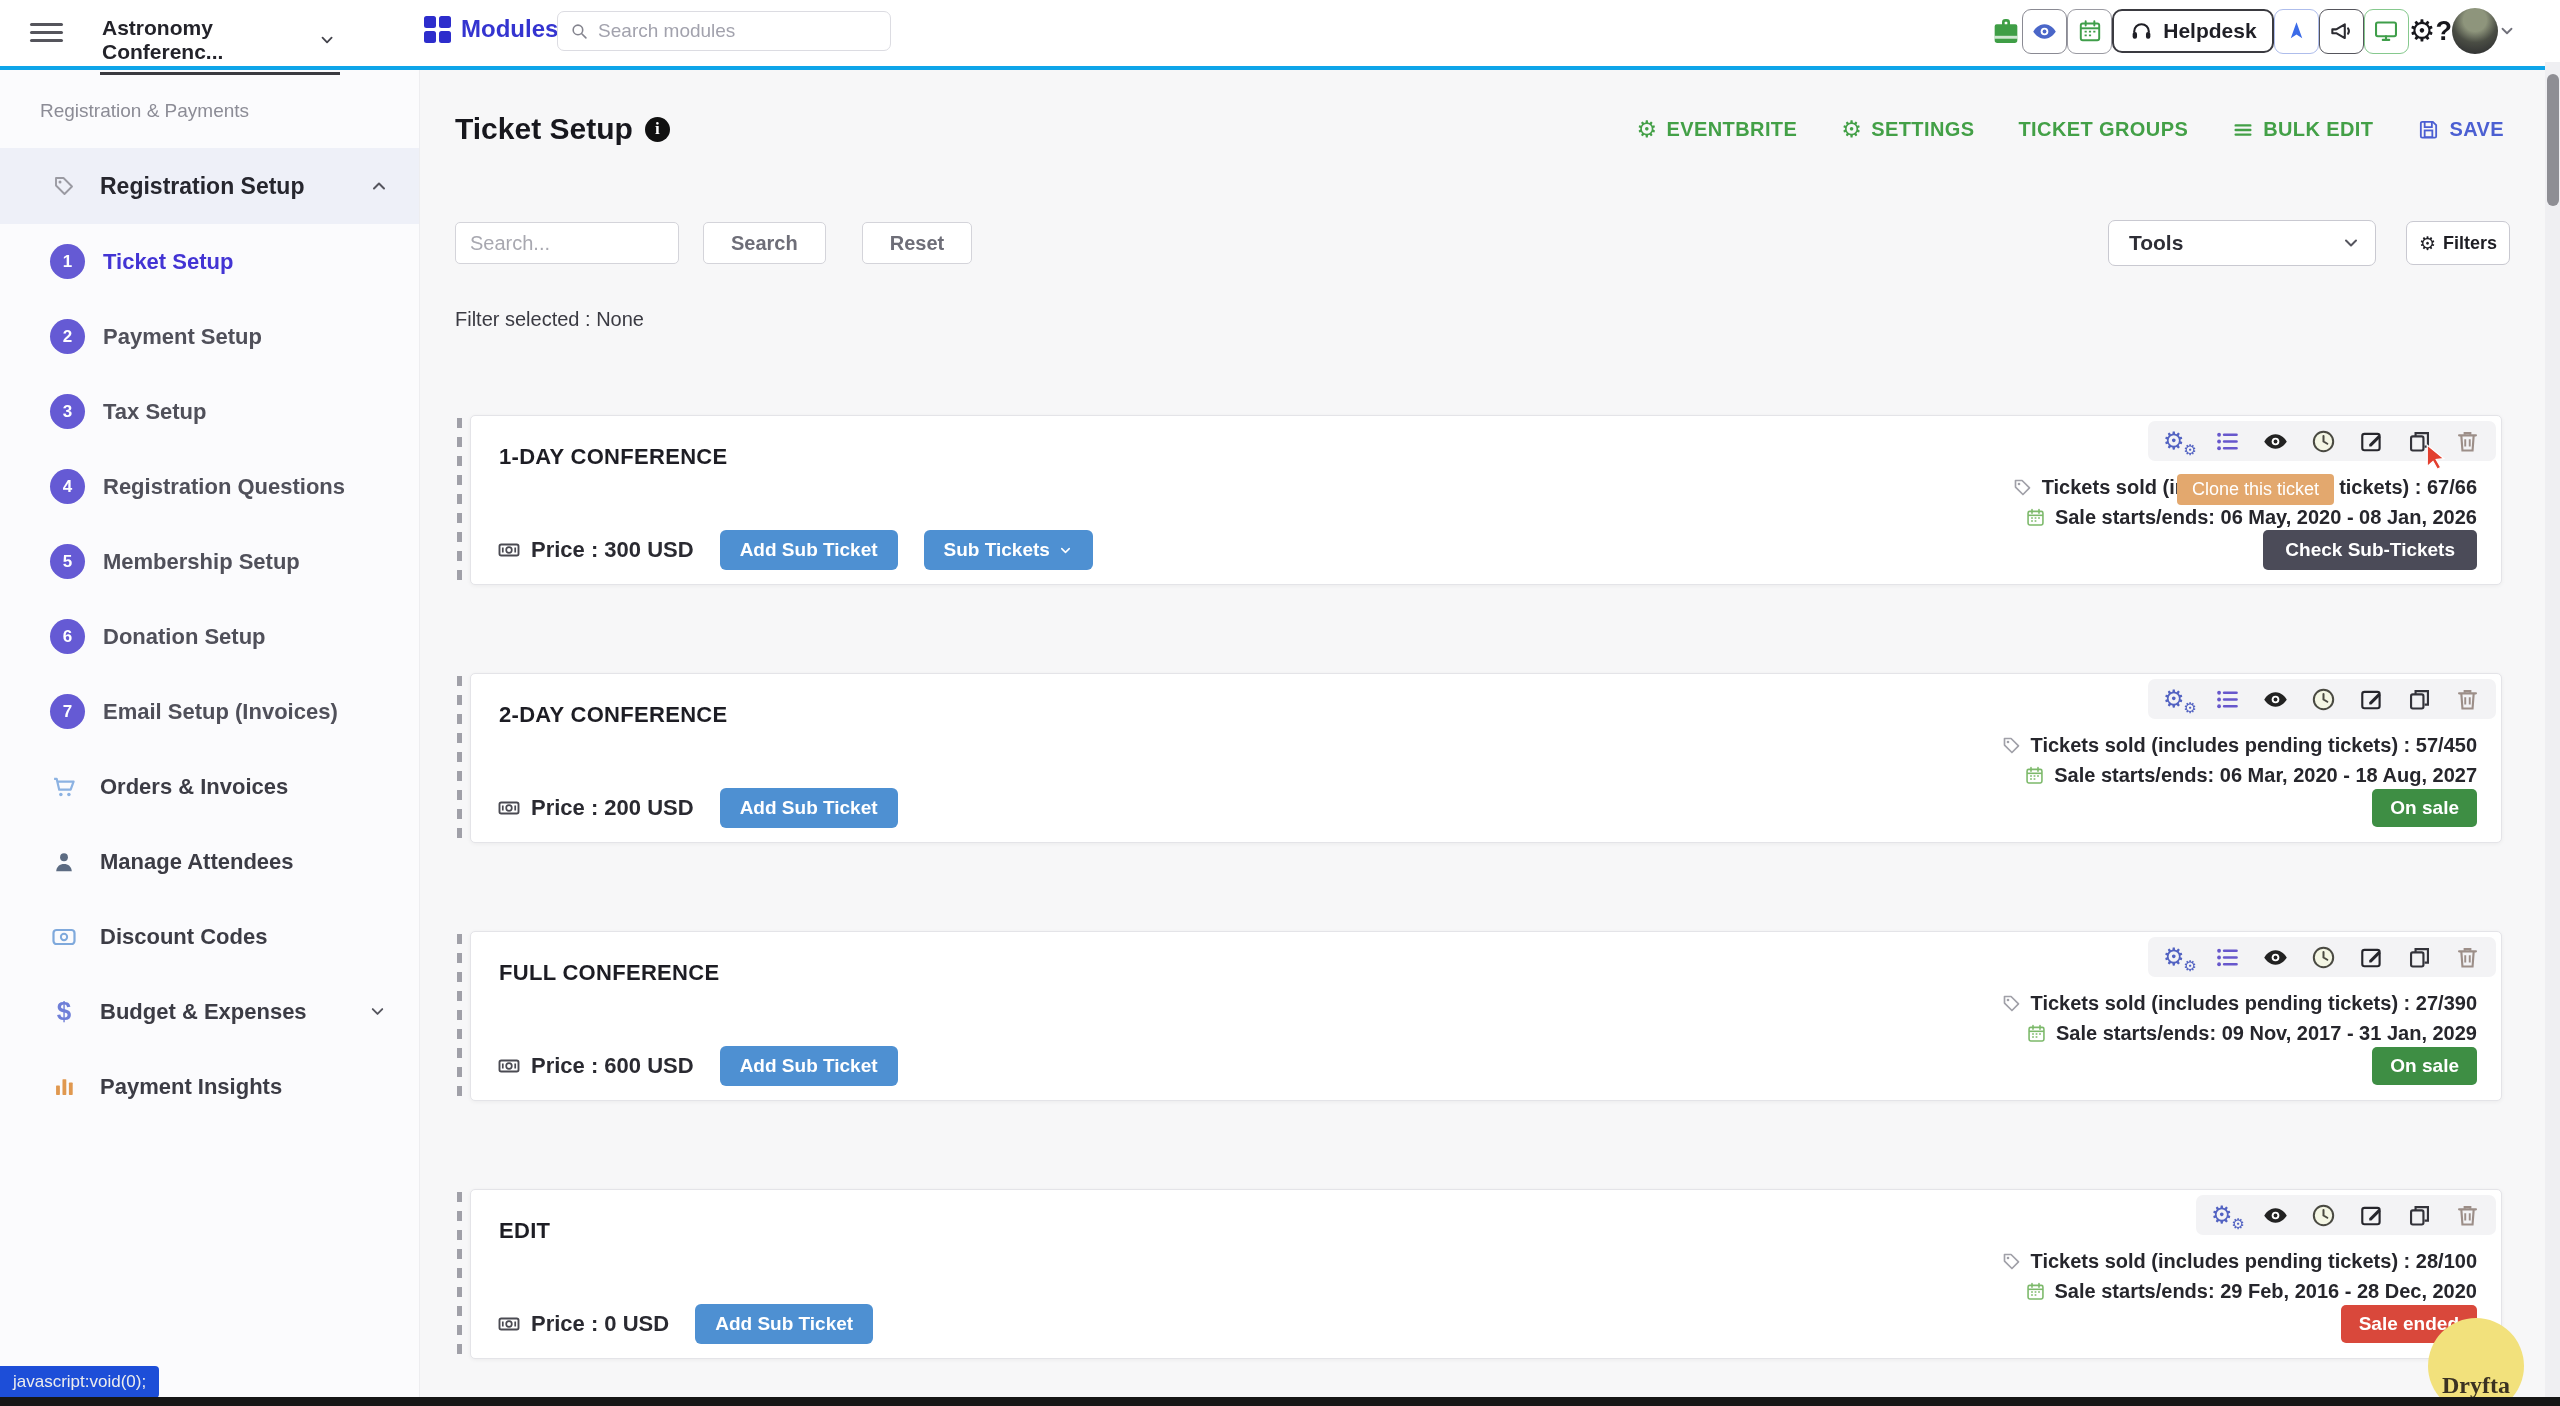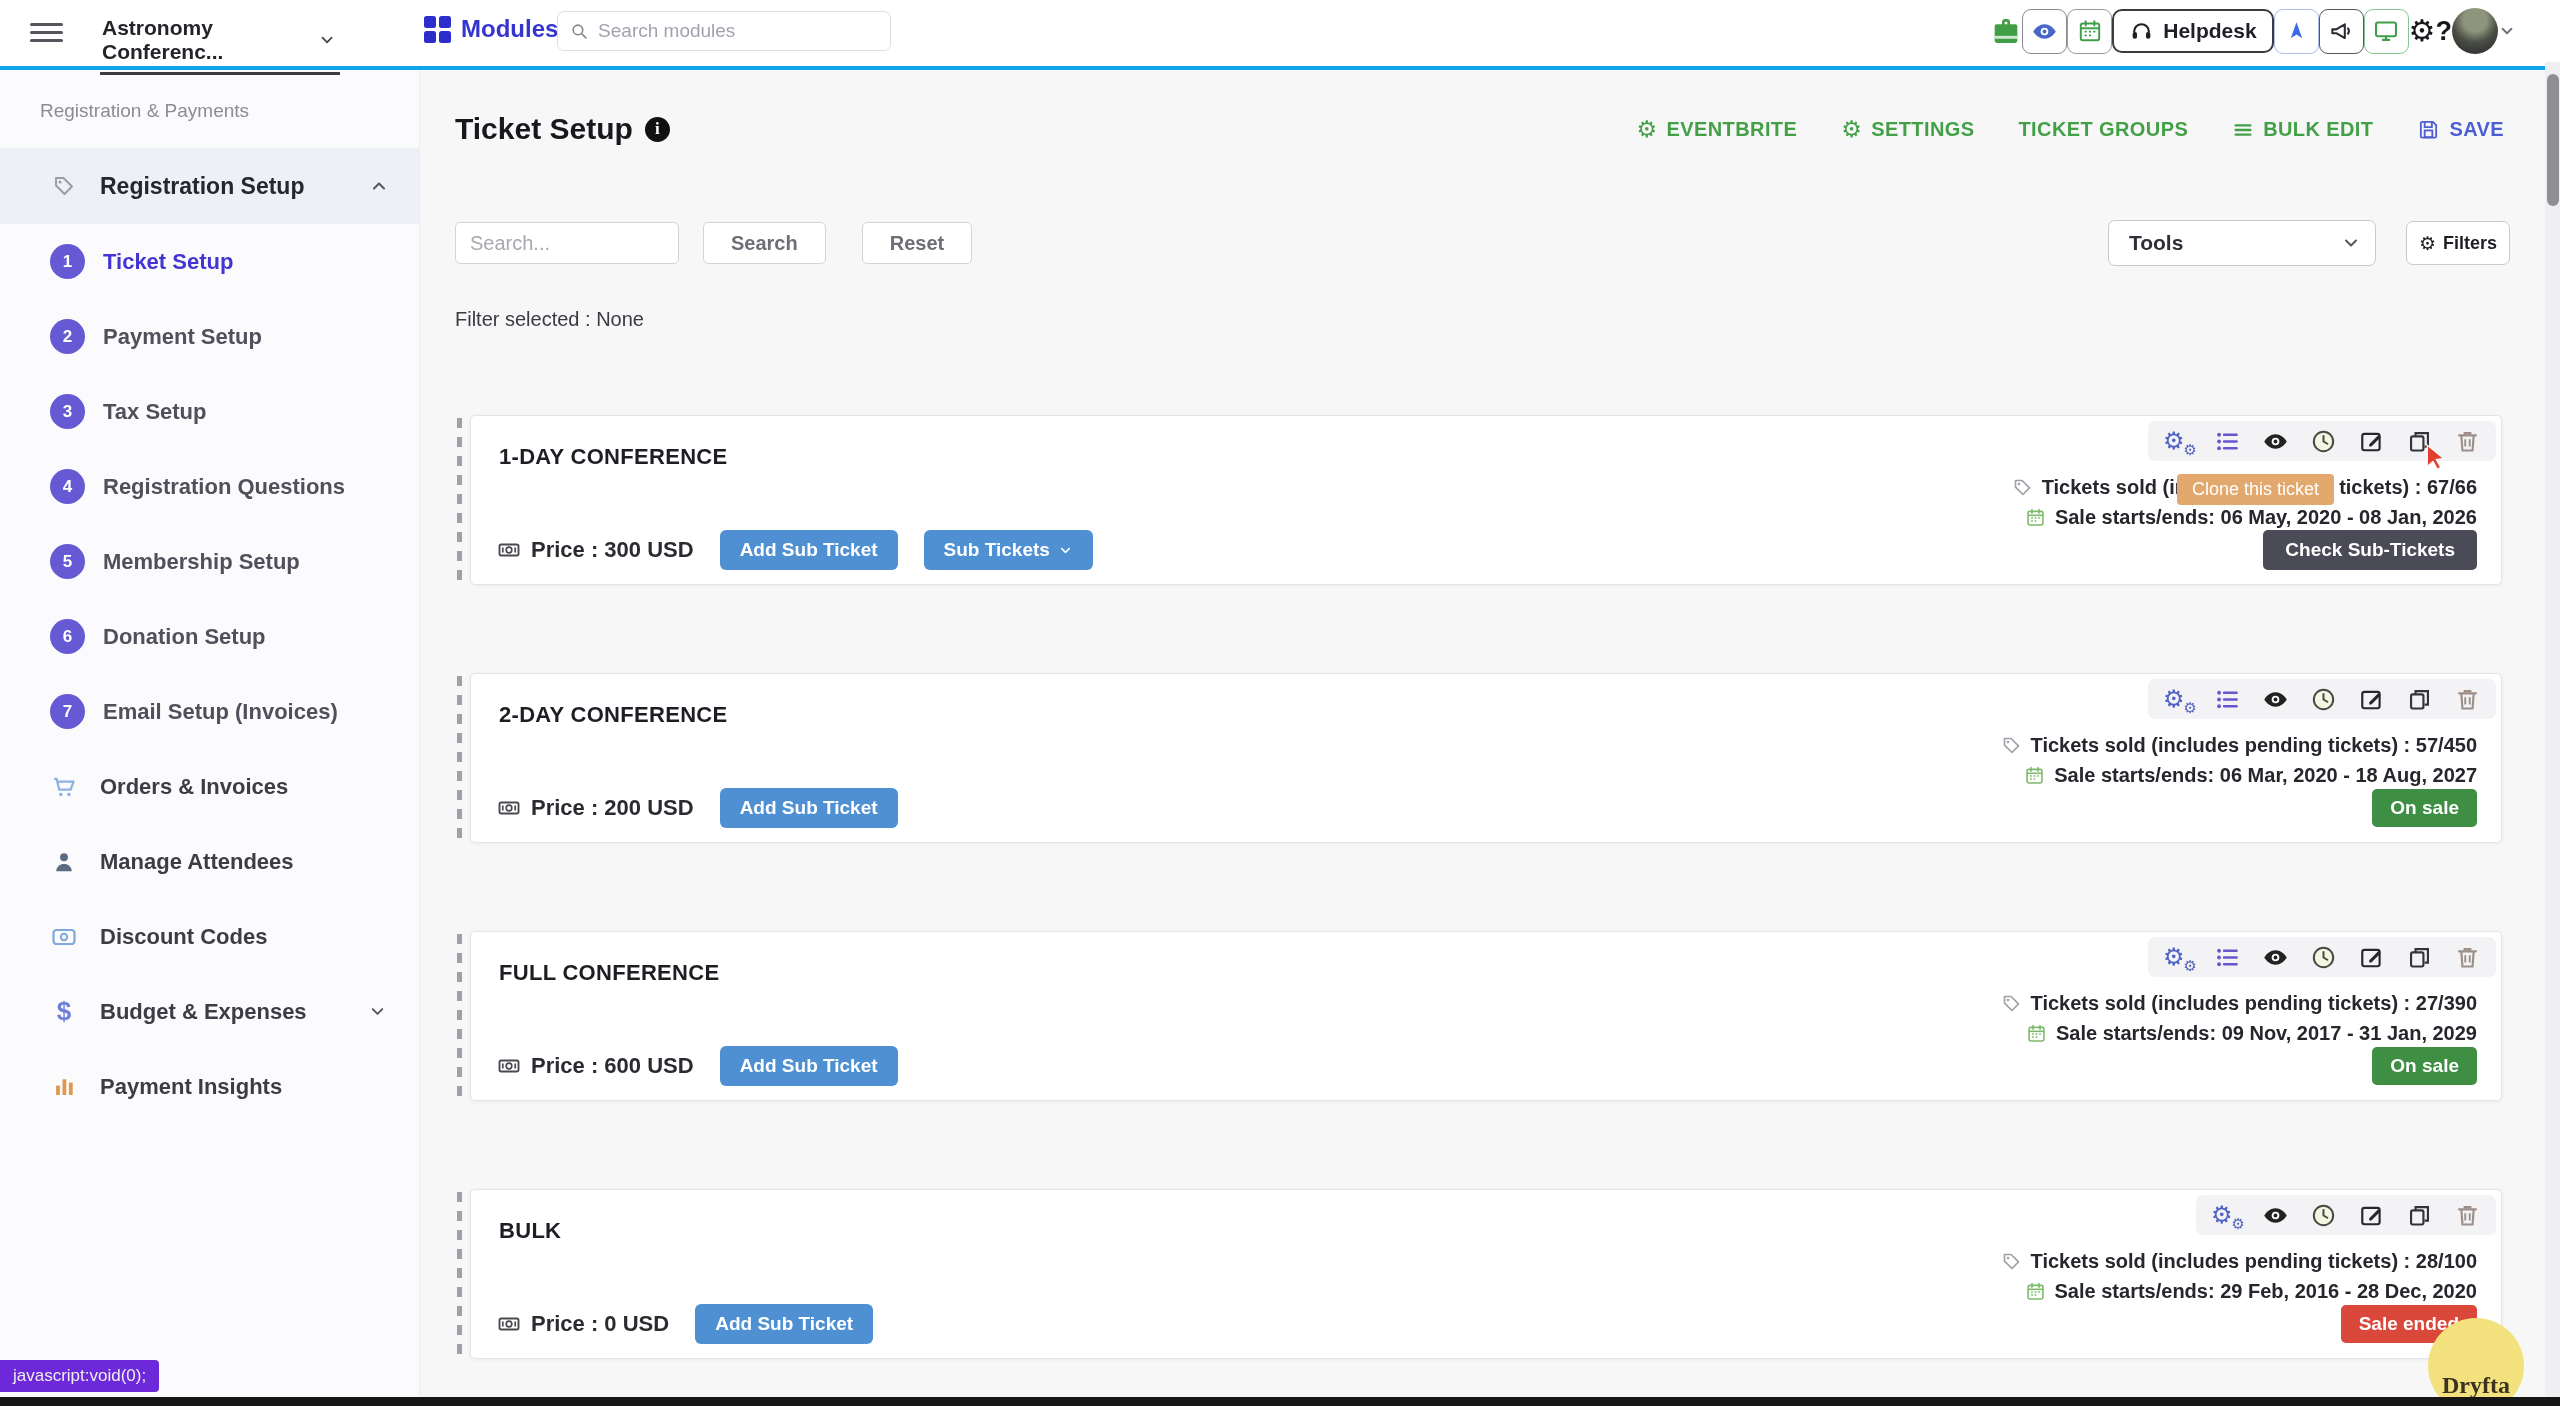--- a/index.html
+++ b/index.html
@@ -87,21 +87,21 @@
   .btn-dark{margin-left:auto;height:40px;padding:0 22px;background:#4b4b58;border:none;border-radius:5px;color:#fff;font-size:19px;font-weight:bold;cursor:pointer;font-family:inherit}
   .badge{margin-left:auto;height:38px;display:flex;align-items:center;padding:0 18px;border-radius:5px;color:#fff;font-size:19px;font-weight:bold}
   .badge.green{background:#3e8e44}
   .badge.red{background:#d9483b}
   .tooltip{position:absolute;top:58px;right:167px;background:#e3a86e;color:#fff;font-size:18px;padding:5px 15px;border-radius:4px;white-space:nowrap;z-index:5}
   .cursor-svg{position:absolute;top:26px;right:50px;width:30px;height:30px;z-index:6}
 
   
   .scroll-track{position:absolute;right:0;top:62px;width:15px;bottom:9px;background:#efeff2;z-index:21}
   .scroll-thumb{position:absolute;right:1.5px;top:12px;width:12px;height:132px;background:#8e8e94;border-radius:6px;cursor:grab}
-  .status-tip{position:absolute;left:0;bottom:14px;background:#6d28d9;color:#ededed;font-size:17px;padding:6px 13px;border-radius:0 4px 4px 0;z-index:30}
+  .status-tip{position:absolute;left:0;bottom:8px;background:#1d4ed8;color:#ededed;font-size:17px;padding:6px 13px;border-radius:0 4px 4px 0;z-index:30}
   .brand{position:absolute;left:2428px;top:1318px;width:96px;height:96px;border-radius:50%;background:#f2e17c;display:flex;align-items:flex-end;justify-content:center;padding-bottom:15px;font-family:"Liberation Serif","DejaVu Serif",serif;font-weight:bold;font-size:24px;color:#3b3222;z-index:25;cursor:pointer}
   .bottom-strip{position:absolute;left:0;right:0;bottom:0;height:9px;background:#161616;z-index:40}
   svg{display:block}
 </style>
 </head>
 <body>
 
 <svg width="0" height="0" style="position:absolute">
   <defs>
     <symbol id="sy-search" viewBox="0 0 24 24">
@@ -587,21 +587,21 @@
         <svg class="ct-icon c-edit">
             <use href="#sy-edit"></use>
           </svg>
         <svg class="ct-icon c-copy">
             <use href="#sy-copy"></use>
           </svg>
         <svg class="ct-icon c-trash">
             <use href="#sy-trash"></use>
           </svg>
       </div>
-      <h3 class="ctitle">BULK</h3>
+      <h3 class="ctitle">EDIT</h3>
       <div class="cright">
         <div class="cline">
           <svg class="tag-i" width="21" height="21">
               <use href="#sy-tag"></use>
             </svg>
           <span>Tickets sold (includes pending tickets) : 28/100</span>
         </div>
         <div class="cline">
           <svg class="cal-i" width="21" height="21">
               <use href="#sy-cal"></use>

